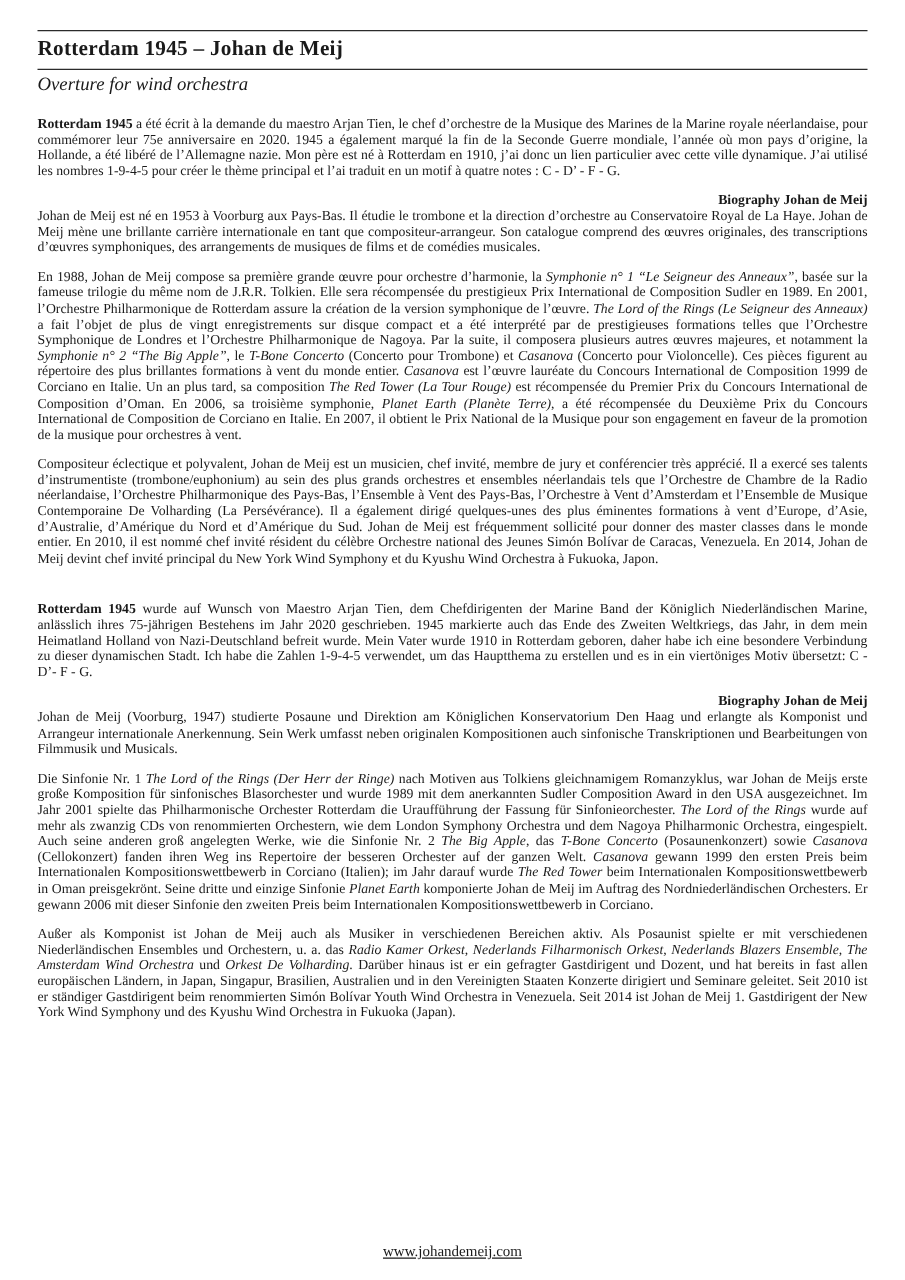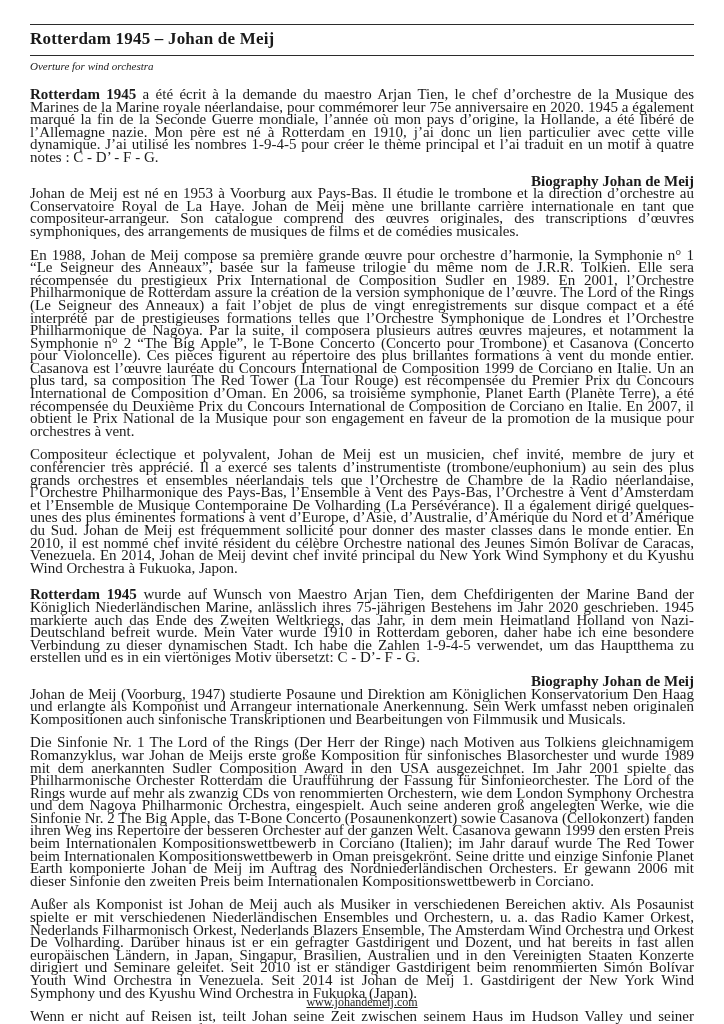--- a/index.html
+++ b/index.html
@@ -22,40 +22,40 @@
   }
   h1.doc-title {
     font-size: 17px;
     font-weight: bold;
     margin: 0;
     padding: 4px 0 6px 0;
     letter-spacing: 0.2px;
   }
   .subtitle {
     font-style: italic;
-    font-size: 11px;
+    font-size: 15px;
     padding: 4px 0 0 0;
     margin-bottom: 16px;
   }
   .lang-section p,
   .lang-section h2 {
-    font-size: 15px;
+    font-size: 11px;
     line-height: 12.6px;
     margin: 0 0 11px 0;
     text-align: justify;
   }
   .lang-section h2.bio-heading {
     font-weight: bold;
     margin-bottom: 0;
     text-align: right;
   }
-  .lang-section.german { margin-top: 14px; }
+  .lang-section.german { margin-top: 28px; }
   .run   { font-style: normal; font-weight: normal; }
   .run-b { font-weight: bold; }
-  .run-i { }
+  .run-i { font-style: italic; }
   footer.page-footer {
     position: absolute;
     left: 0;
     bottom: 14px;
     width: 100%;
     text-align: center;
   }
   footer.page-footer a {
     color: #1a1a1a;
     font-size: 12px;
@@ -80,20 +80,19 @@
     <p><span class="run">En 1988, Johan de Meij compose sa première grande œuvre pour orchestre d’harmonie, la </span><span class="run-i">Symphonie n° 1 “Le Seigneur des Anneaux”</span><span class="run">, basée sur la fameuse trilogie du même nom de J.R.R. Tolkien. Elle sera récompensée du prestigieux Prix International de Composition Sudler en 1989. En 2001, l’Orchestre Philharmonique de Rotterdam assure la création de la version symphonique de l’œuvre. </span><span class="run-i">The Lord of the Rings (Le Seigneur des Anneaux)</span><span class="run"> a fait l’objet de plus de vingt enregistrements sur disque compact et a été interprété par de prestigieuses formations telles que l’Orchestre Symphonique de Londres et l’Orchestre Philharmonique de Nagoya. Par la suite, il composera plusieurs autres œuvres majeures, et notamment la </span><span class="run-i">Symphonie n° 2 “The Big Apple”</span><span class="run">, le </span><span class="run-i">T-Bone Concerto</span><span class="run"> (Concerto pour Trombone) et </span><span class="run-i">Casanova</span><span class="run"> (Concerto pour Violoncelle). Ces pièces figurent au répertoire des plus brillantes formations à vent du monde entier. </span><span class="run-i">Casanova</span><span class="run"> est l’œuvre lauréate du Concours International de Composition 1999 de Corciano en Italie. Un an plus tard, sa composition </span><span class="run-i">The Red Tower (La Tour Rouge)</span><span class="run"> est récompensée du Premier Prix du Concours International de Composition d’Oman. En 2006, sa troisième symphonie, </span><span class="run-i">Planet Earth (Planète Terre)</span><span class="run">, a été récompensée du Deuxième Prix du Concours International de Composition de Corciano en Italie. En 2007, il obtient le Prix National de la Musique pour son engagement en faveur de la promotion de la musique pour orchestres à vent.</span></p>
     <p>Compositeur éclectique et polyvalent, Johan de Meij est un musicien, chef invité, membre de jury et conférencier très apprécié. Il a exercé ses talents d’instrumentiste (trombone/euphonium) au sein des plus grands orchestres et ensembles néerlandais tels que l’Orchestre de Chambre de la Radio néerlandaise, l’Orchestre Philharmonique des Pays-Bas, l’Ensemble à Vent des Pays-Bas, l’Orchestre à Vent d’Amsterdam et l’Ensemble de Musique Contemporaine De Volharding (La Persévérance). Il a également dirigé quelques-unes des plus éminentes formations à vent d’Europe, d’Asie, d’Australie, d’Amérique du Nord et d’Amérique du Sud. Johan de Meij est fréquemment sollicité pour donner des master classes dans le monde entier. En 2010, il est nommé chef invité résident du célèbre Orchestre national des Jeunes Simón Bolívar de Caracas, Venezuela. En 2014, Johan de Meij devint chef invité principal du New York Wind Symphony et du Kyushu Wind Orchestra à Fukuoka, Japon.</p>
   </section>
 
   <section class="lang-section german">
     <p><span class="run-b">Rotterdam 1945</span><span class="run"> wurde auf Wunsch von Maestro Arjan Tien, dem Chefdirigenten der Marine Band der Königlich Niederländischen Marine, anlässlich ihres 75-jährigen Bestehens im Jahr 2020 geschrieben. 1945 markierte auch das Ende des Zweiten Weltkriegs, das Jahr, in dem mein Heimatland Holland von Nazi-Deutschland befreit wurde. Mein Vater wurde 1910 in Rotterdam geboren, daher habe ich eine besondere Verbindung zu dieser dynamischen Stadt. Ich habe die Zahlen 1-9-4-5 verwendet, um das Hauptthema zu erstellen und es in ein viertöniges Motiv übersetzt: C - D’- F - G.</span></p>
     <h2 class="bio-heading">Biography Johan de Meij</h2>
     <p>Johan de Meij (Voorburg, 1947) studierte Posaune und Direktion am Königlichen Konservatorium Den Haag und erlangte als Komponist und Arrangeur internationale Anerkennung. Sein Werk umfasst neben originalen Kompositionen auch sinfonische Transkriptionen und Bearbeitungen von Filmmusik und Musicals.</p>
     <p><span class="run">Die Sinfonie Nr. 1 </span><span class="run-i">The Lord of the Rings (Der Herr der Ringe)</span><span class="run"> nach Motiven aus Tolkiens gleichnamigem Romanzyklus, war Johan de Meijs erste große Komposition für sinfonisches Blasorchester und wurde 1989 mit dem anerkannten Sudler Composition Award in den USA ausgezeichnet. Im Jahr 2001 spielte das Philharmonische Orchester Rotterdam die Uraufführung der Fassung für Sinfonieorchester. </span><span class="run-i">The Lord of the Rings</span><span class="run"> wurde auf mehr als zwanzig CDs von renommierten Orchestern, wie dem London Symphony Orchestra und dem Nagoya Philharmonic Orchestra, eingespielt. Auch seine anderen groß angelegten Werke, wie die Sinfonie Nr. 2 </span><span class="run-i">The Big Apple</span><span class="run">, das </span><span class="run-i">T-Bone Concerto</span><span class="run"> (Posaunenkonzert) sowie </span><span class="run-i">Casanova</span><span class="run"> (Cellokonzert) fanden ihren Weg ins Repertoire der besseren Orchester auf der ganzen Welt. </span><span class="run-i">Casanova</span><span class="run"> gewann 1999 den ersten Preis beim Internationalen Kompositionswettbewerb in Corciano (Italien); im Jahr darauf wurde </span><span class="run-i">The Red Tower</span><span class="run"> beim Internationalen Kompositionswettbewerb in Oman preisgekrönt. Seine dritte und einzige Sinfonie </span><span class="run-i">Planet Earth</span><span class="run"> komponierte Johan de Meij im Auftrag des Nordniederländischen Orchesters. Er gewann 2006 mit dieser Sinfonie den zweiten Preis beim Internationalen Kompositionswettbewerb in Corciano.</span></p>
     <p><span class="run">Außer als Komponist ist Johan de Meij auch als Musiker in verschiedenen Bereichen aktiv. Als Posaunist spielte er mit verschiedenen Niederländischen Ensembles und Orchestern, u. a. das </span><span class="run-i">Radio Kamer Orkest, Nederlands Filharmonisch Orkest, Nederlands Blazers Ensemble, The Amsterdam Wind Orchestra</span><span class="run"> und </span><span class="run-i">Orkest De Volharding</span><span class="run">. Darüber hinaus ist er ein gefragter Gastdirigent und Dozent, und hat bereits in fast allen europäischen Ländern, in Japan, Singapur, Brasilien, Australien und in den Vereinigten Staaten Konzerte dirigiert und Seminare geleitet. Seit 2010 ist er ständiger Gastdirigent beim renommierten Simón Bolívar Youth Wind Orchestra in Venezuela. Seit 2014 ist Johan de Meij 1. Gastdirigent der New York Wind Symphony und des Kyushu Wind Orchestra in Fukuoka (Japan).</span></p>
-    <p>Wenn er nicht auf Reisen ist, teilt Johan seine Zeit zwischen seinem Haus im Hudson Valley und seiner Wohnung in Manhattan auf mit seiner Frau und Muse Dyan, Katzen Lenny, Gustavo, Tosca &amp; Lulu und Hündchen Lucy.</p>
   </section>
 
   <footer class="page-footer">
     <a href="#">www.johandemeij.com</a>
   </footer>
 
 </div>
 
 </body></html>

